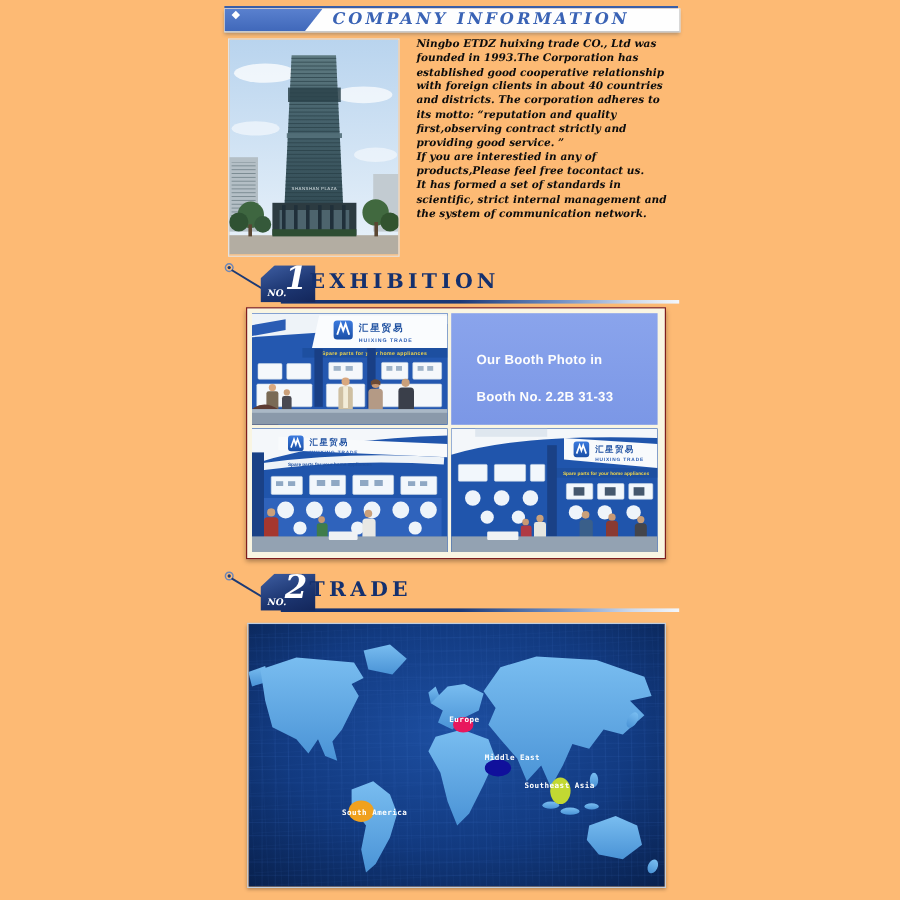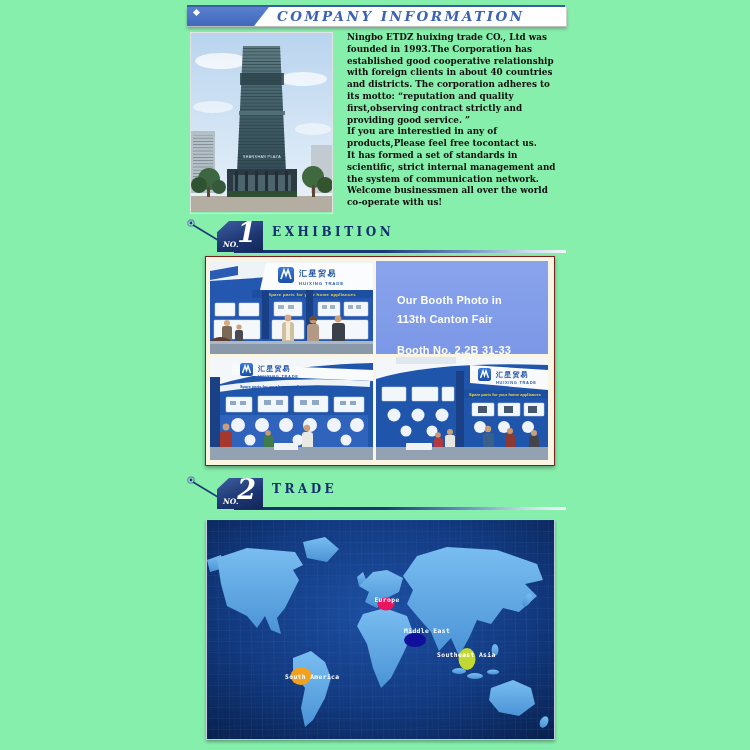--- a/index.html
+++ b/index.html
@@ -1,51 +1,51 @@
 <!DOCTYPE html>
 <html><head>
 <meta charset="utf-8">
 <style>
   html,body{margin:0;padding:0;background:#ffffff;}
-  .page{position:relative;width:750px;height:750px;background:#86efac;overflow:hidden;
+  .page{position:relative;width:750px;height:750px;background:#fdba74;overflow:hidden;
         font-family:"Liberation Sans",sans-serif;}
 
   
   .hdr{position:absolute;left:187px;top:5px;width:378px;height:22px;}
   .hdr .topline{position:absolute;left:0;top:0;width:100%;height:2px;background:#3a5fa8;}
   .hdr .bar{position:absolute;left:0;top:2px;width:100%;height:19px;background:#fefefe;
             border-left:1px solid #d5d5d5;border-right:1px solid #cfcfcf;border-bottom:1px solid #bdbdbd;
             box-shadow:0 2px 3px rgba(90,90,90,.45);}
   .hdr .para{position:absolute;left:0;top:2px;width:82px;height:19px;background:linear-gradient(180deg,#5a81cf,#4068ba);
             clip-path:polygon(0 0,100% 0,calc(100% - 15px) 100%,0 100%);}
   .hdr .diamond{position:absolute;left:7px;top:5px;width:5px;height:5px;background:#fff;transform:rotate(45deg);}
   .hdr .title{position:absolute;left:90px;top:3px;font-family:"DejaVu Serif",serif;
             font-style:italic;font-weight:bold;font-size:13.5px;letter-spacing:2.5px;color:#3a63b5;white-space:nowrap;}
 
   
   .building{position:absolute;left:190px;top:32px;width:141px;height:180px;border:1px solid #e3e3e3;}
   .ctext{position:absolute;left:347px;top:32px;width:214px;
-         font-family:"DejaVu Serif",serif;font-weight:bold;
+         font-family:"DejaVu Serif",serif;font-style:italic;font-weight:bold;
          font-size:8.8px;line-height:11.8px;color:#0c0c0c;}
   .ctext p{margin:0;}
 
   
   .sec{position:absolute;left:186px;width:380px;height:40px;}
   .sec .deco{position:absolute;left:0;top:0;}
   .sec .hline{position:absolute;left:48px;right:0;top:33px;height:2.5px;
         background:linear-gradient(to right,#14306e 0%,#1a3877 45%,#6f8fc4 70%,#cdd9ec 88%,#f4f7fb 100%);}
   .sec .badge{position:absolute;left:31px;top:4px;width:46px;height:31px;
         background:linear-gradient(160deg,#3e5ea2 0%,#1c3570 60%,#13265a 100%);
         clip-path:polygon(26% 0,100% 0,100% 100%,0 100%,0 36%);}
   .sec .no{position:absolute;left:6px;bottom:3px;color:#fff;font-family:"DejaVu Serif",serif;
         font-style:italic;font-size:7.5px;font-weight:bold;}
   .sec .num{position:absolute;right:7px;top:-4px;color:#fff;font-family:"DejaVu Serif",serif;
         font-style:italic;font-size:27px;font-weight:bold;}
-  .sec .slabel{position:absolute;left:86px;top:8px;font-family:"DejaVu Serif",serif;
-        font-weight:bold;font-size:12px;letter-spacing:3.5px;color:#14306e;white-space:nowrap;}
+  .sec .slabel{position:absolute;left:72px;top:8px;font-family:"DejaVu Serif",serif;
+        font-weight:bold;font-size:17px;letter-spacing:3.5px;color:#14306e;white-space:nowrap;}
   #section-1{top:217px;} #section-2{top:474px;}
 
   
   .exframe{position:absolute;left:205px;top:256px;width:340px;height:200px;
         background:#f9f5e2;border:1px solid #7f1d1d;box-shadow:0 2px 4px rgba(0,0,0,.35);
         padding:4px;display:grid;grid-template-columns:163px 172px;grid-template-rows:93px 103px;gap:3px;}
   .exframe .ph{width:100%;height:100%;overflow:hidden;background:#2458b0;}
   .bluebox{background:linear-gradient(180deg,#8aa4ec,#7b97e6);color:#fdfdfd;
         padding:30px 0 0 21px;font-size:11px;font-weight:bold;letter-spacing:.2px;line-height:19px;}
   .bluebox .gap{height:12px;}
@@ -119,21 +119,20 @@
         <rect x="16" y="154" width="3" height="10" fill="#5a4632"></rect>
           <rect x="121" y="152" width="3" height="12" fill="#5a4632"></rect>
       </g>
     </svg>
   </div>
 
   <div class="ctext">
     <p>Ningbo ETDZ huixing trade CO., Ltd was founded in 1993.The Corporation has established good cooperative relationship with foreign clients in about 40 countries and districts. The corporation adheres to its motto: “reputation and quality first,observing contract strictly and providing good service. ”</p>
     <p>If you are interestied in any of products,Please feel free tocontact us.</p>
     <p>It has formed a set of standards in scientific, strict internal management and the system of communication network.</p>
-    <p>Welcome businessmen all over the world co-operate with us!</p>
   </div>
 
   <div class="sec" id="section-1">
     <svg class="deco" width="60" height="38">
       <circle cx="5" cy="6" r="3.2" fill="none" stroke="#6d87b8" stroke-width="1.2"></circle>
       <circle cx="5" cy="6" r="1.4" fill="#1c3a75"></circle>
       <line x1="7" y1="8" x2="50" y2="34" stroke="#1c3a75" stroke-width="1.6"></line>
     </svg>
     <div class="hline"></div>
     <div class="badge">
@@ -198,21 +197,20 @@
             <rect x="122" y="62" width="13" height="26" rx="3" fill="#3a3f4a"></rect>
           <path d="M0 80 q10 -8 22 0 L22 93 L0 93 Z" fill="#5d3c34"></path>
         </g>
         <rect x="0" y="80" width="163" height="13" fill="#8a99aa"></rect>
         <rect x="0" y="80" width="163" height="3" fill="#aab8c6"></rect>
       </svg>
     </div>
 
     <div class="bluebox">
       <div>Our Booth Photo in</div>
-      <div>113th Canton Fair</div>
       <div class="gap"></div>
       <div>Booth No. 2.2B 31-33</div>
     </div>
 
     <div class="ph">
       <svg width="163" height="103" viewBox="0 0 163 103">
         <defs>
             <linearGradient id="lg2" x1="0" y1="0" x2="0" y2="1">
           <stop offset="0%" stop-color="#3b7ade"></stop>
               <stop offset="100%" stop-color="#1b4fa6"></stop>

